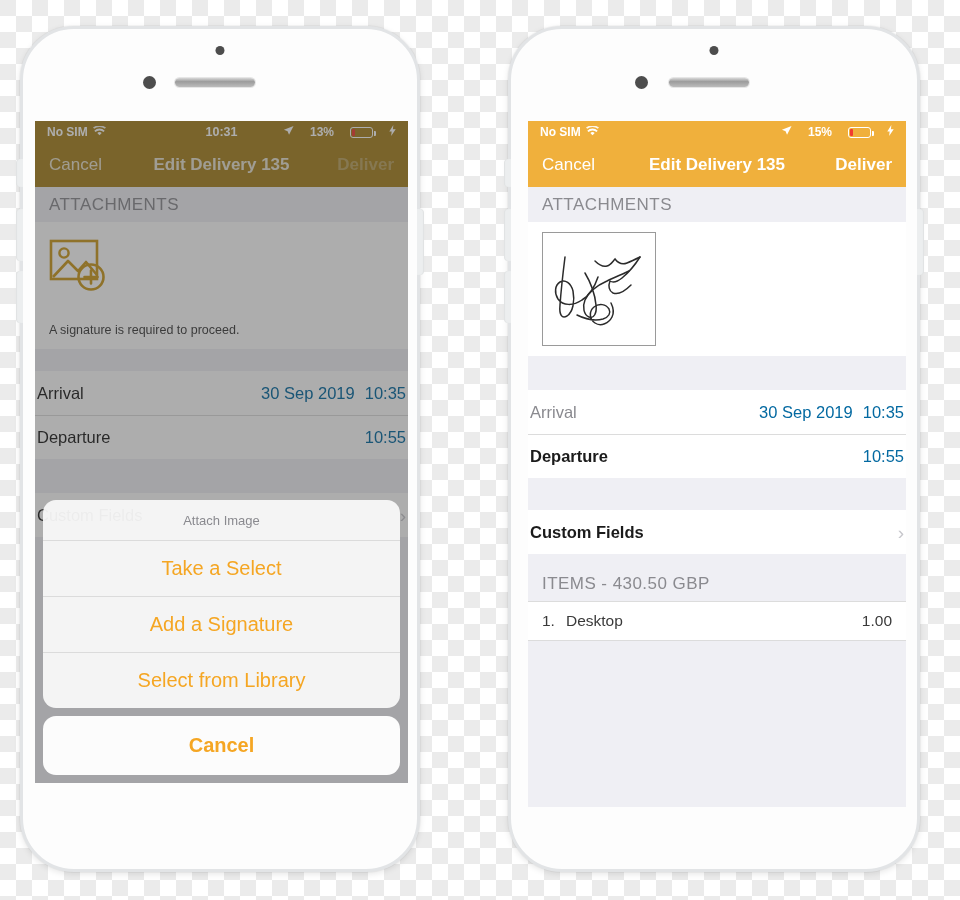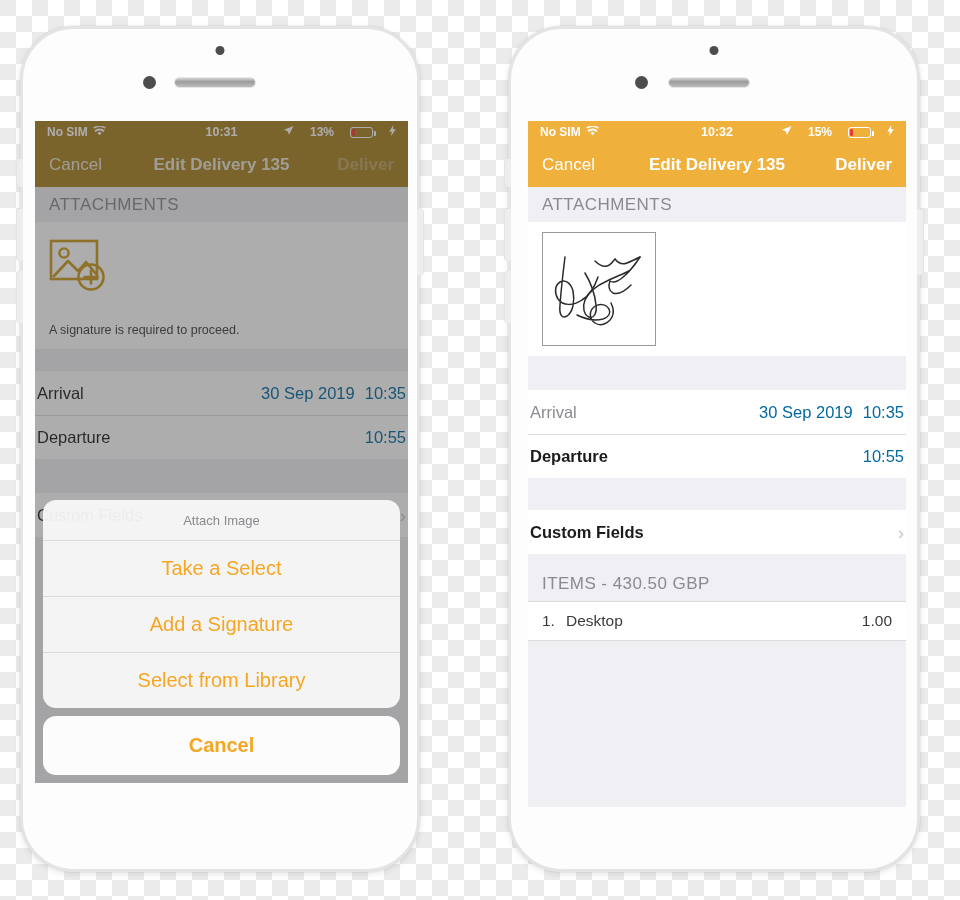--- a/index.html
+++ b/index.html
@@ -382,21 +382,20 @@
       <div class="sb-left">
         <span>No SIM</span>
         <span class="wifi-icon">
           <svg width="13" height="10" viewBox="0 0 13 10">
             <path d="M6.5 9.3 4.3 6.9a3.3 3.3 0 0 1 4.4 0z" fill="#fff"></path>
             <path d="M6.5 4.4a5.6 5.6 0 0 0-4 1.65l-1.2-1.3a7.4 7.4 0 0 1 10.4 0l-1.2 1.3a5.6 5.6 0 0 0-4-1.65z" fill="#fff"></path>
             <path d="M6.5 1.1a9 9 0 0 0-5.3 1.7L0 1.5A10.9 10.9 0 0 1 13 1.5l-1.2 1.3a9 9 0 0 0-5.3-1.7z" fill="#fff" opacity=".9"></path>
           </svg>
         </span>
       </div>
-      <div class="sb-center">10:32</div>
       <div class="sb-right">
         <span>
           <svg width="11" height="11" viewBox="0 0 12 12">
               <path d="M11.5 1 1 5.2l4 1.5 1.6 4z" fill="#fff"></path>
             </svg>
         </span>
         <span>15%</span>
         <span class="battery">
           <span class="lvl" id="bat-right" style="width: 3px;"></span>
         </span>

